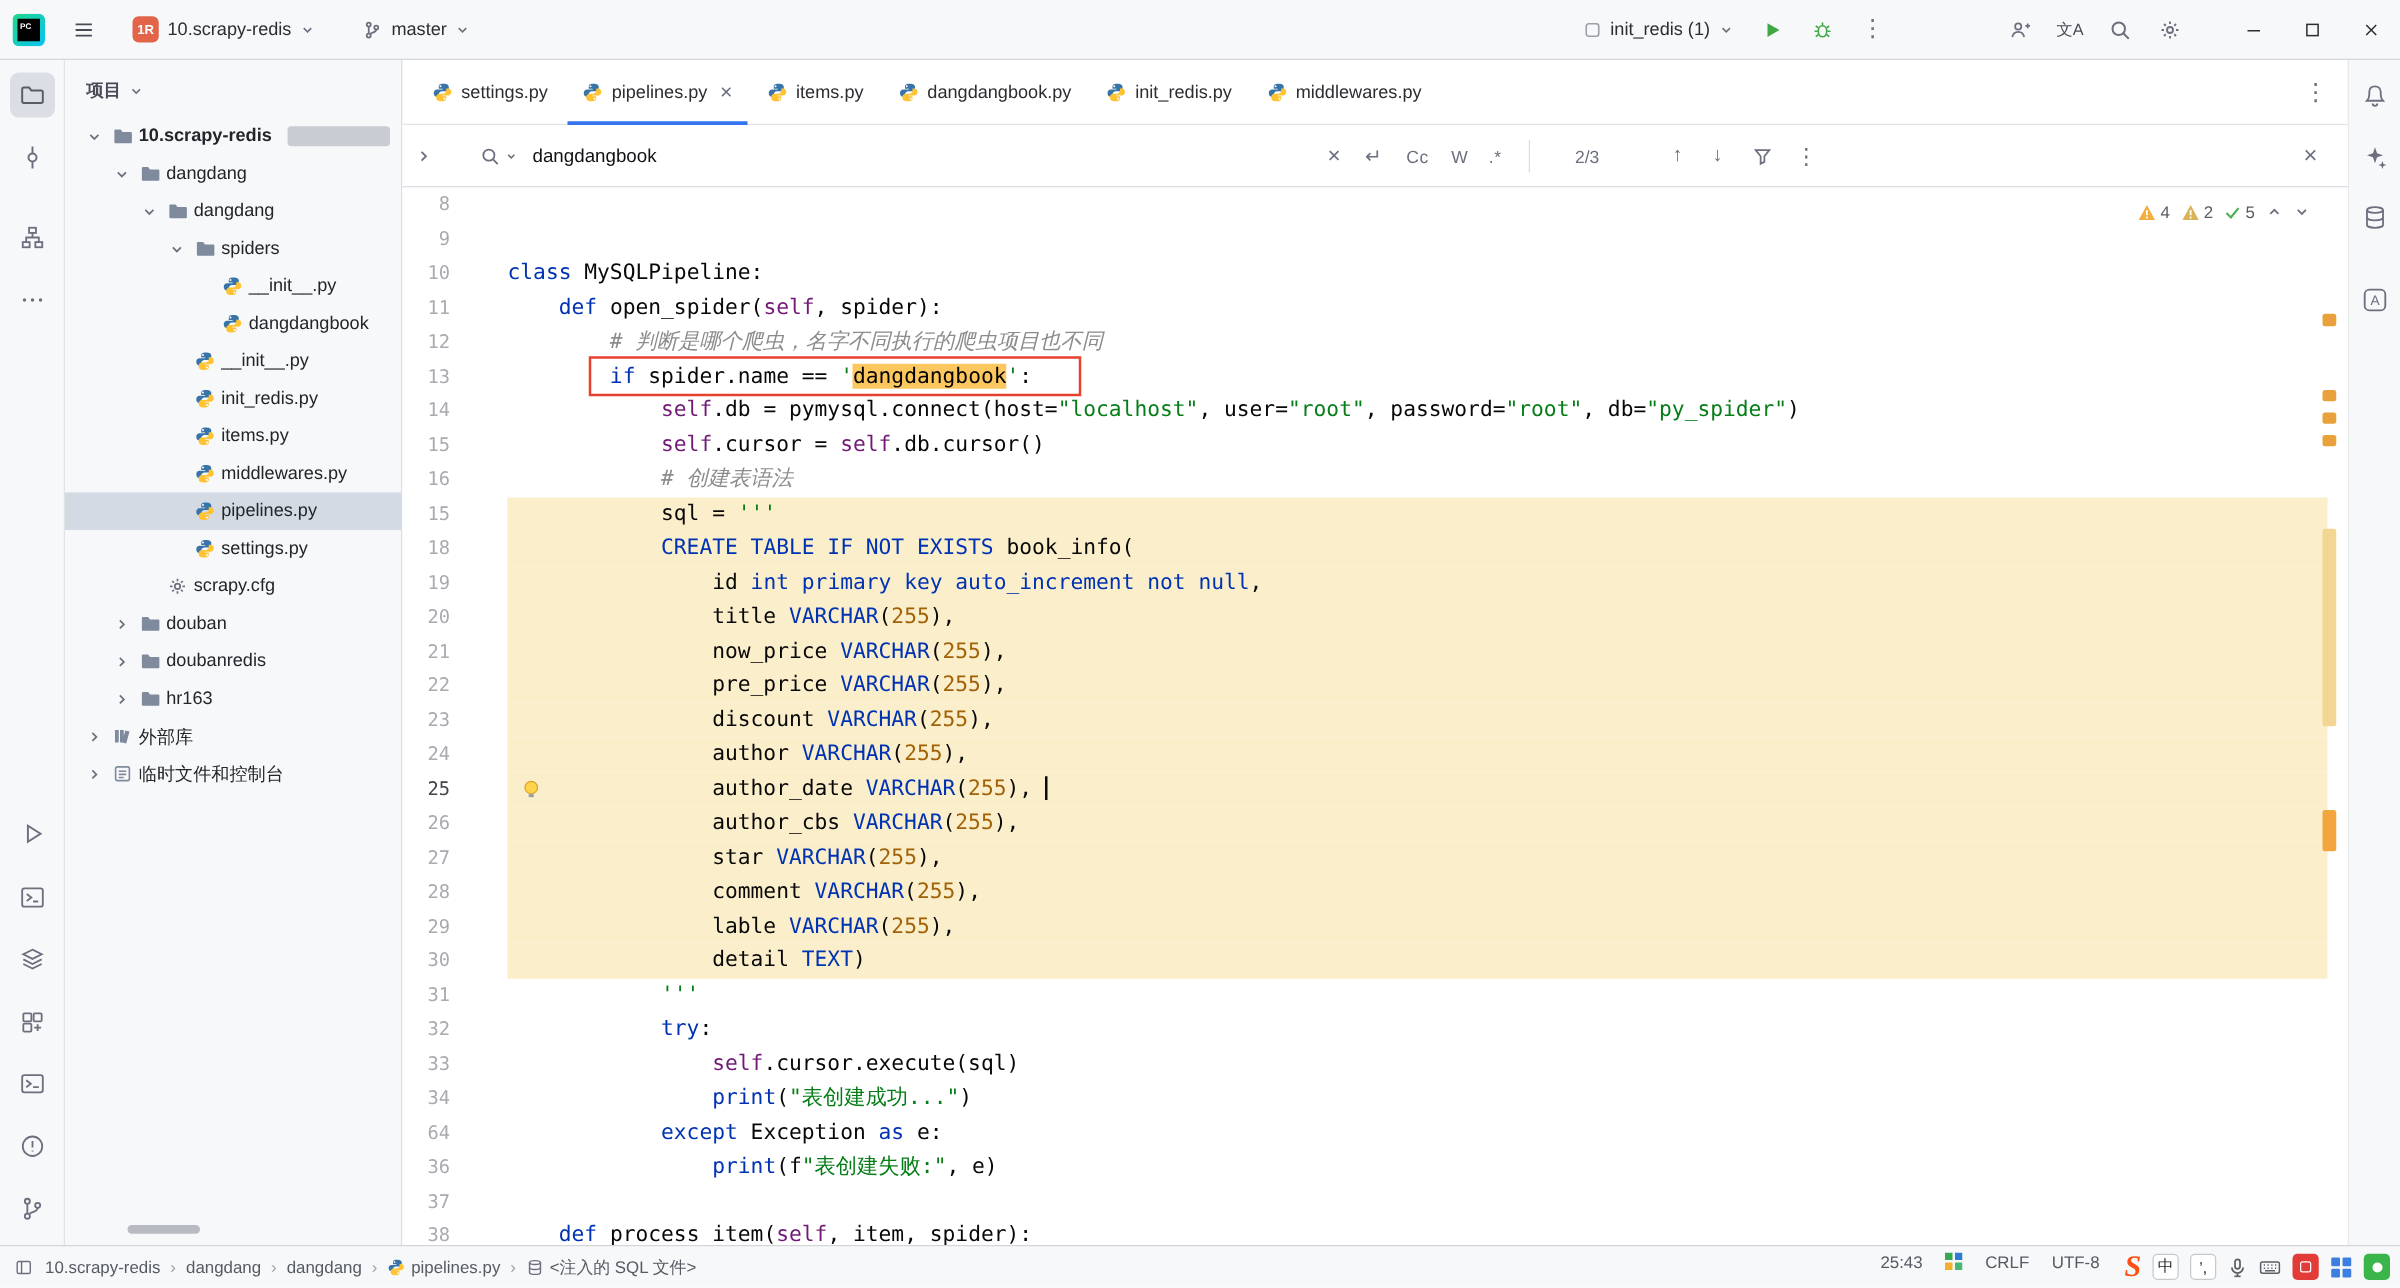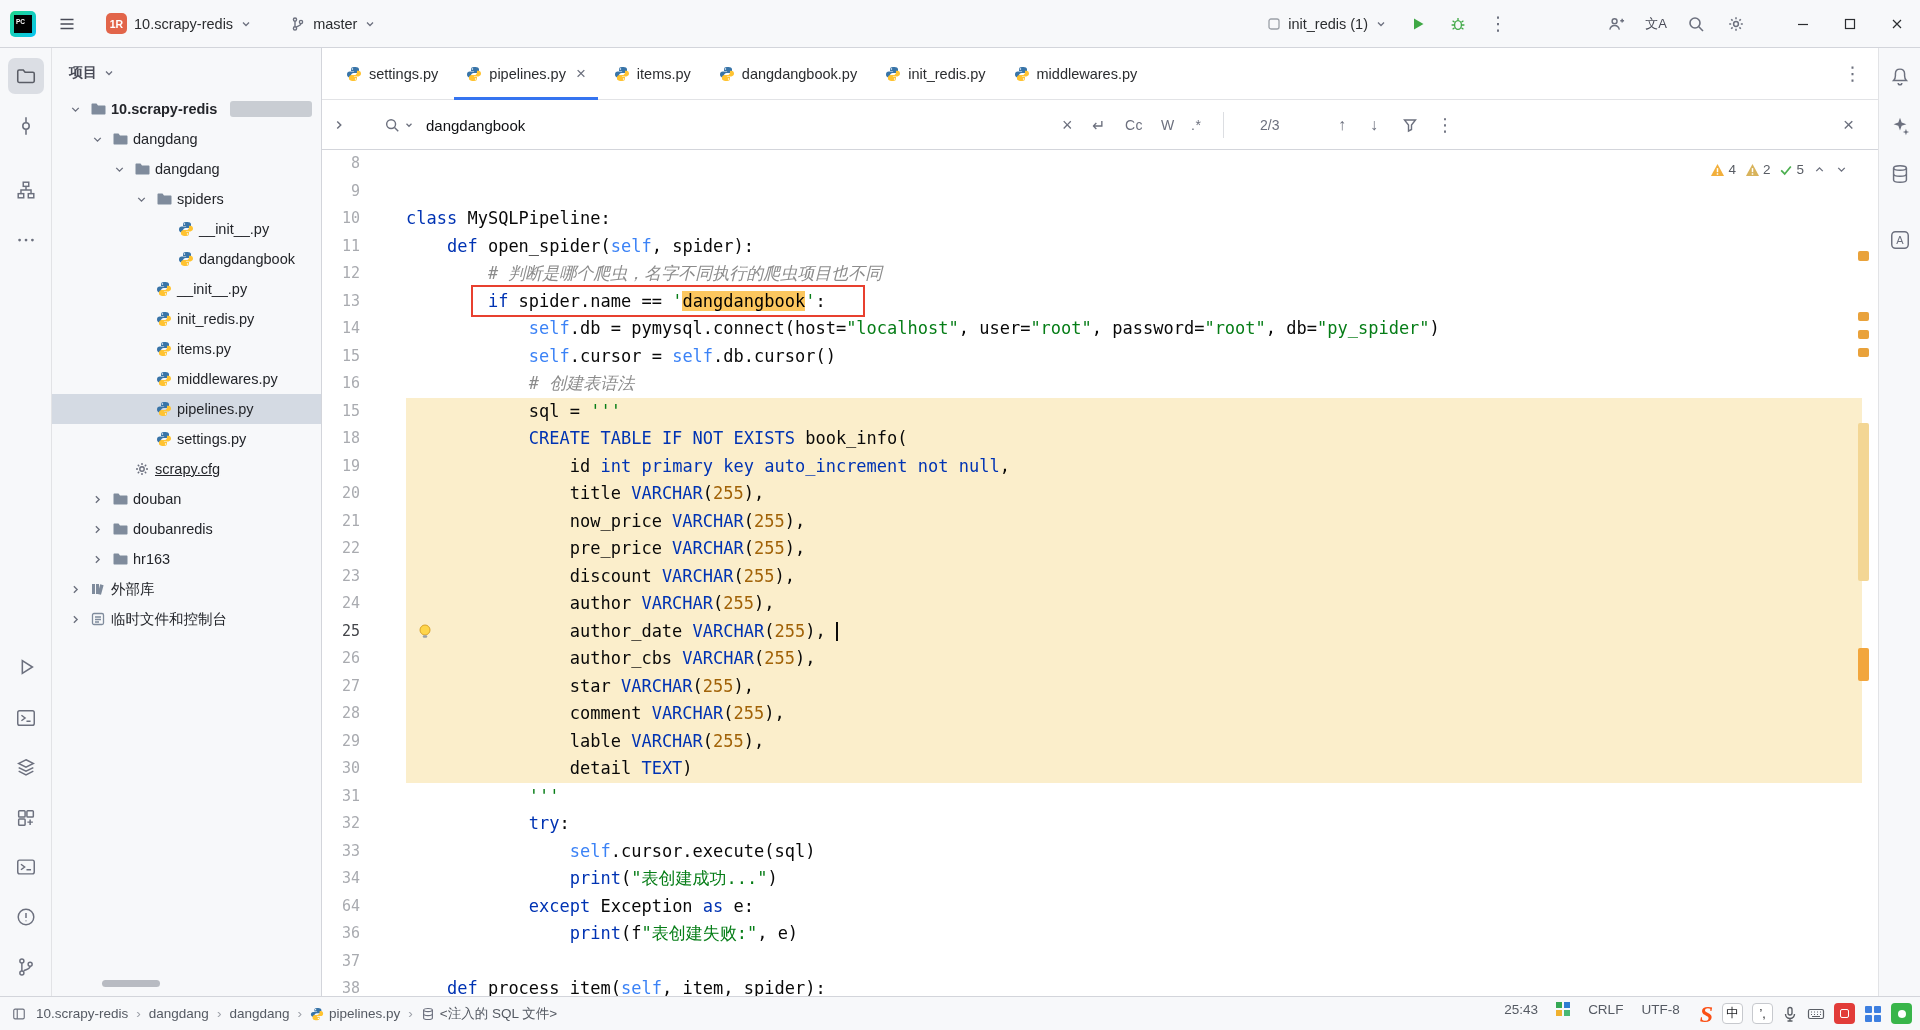--- a/index.html
+++ b/index.html
@@ -72,21 +72,21 @@
   .code-line{display:flex;height:27.5px;white-space:pre;position:relative;padding-right:16px;
     font-family:"DejaVu Sans Mono",monospace;font-size:17px}
   .gutter-cell{flex:none;width:84px;text-align:right;padding-right:46px;font-size:15px;color:#a9abb0;line-height:27.5px}
   .code-line.current .gutter-cell{color:#43454a}
   .code-cell{flex:1;line-height:27.5px;color:#080808}
   .code-line.sql .code-cell{background:var(--injection_bg,#fbeecb)}
   .tok-kw{color:#0033b3}
   .tok-str{color:#067d17}
   .tok-com{color:#8c8c8c;font-style:italic}
   .tok-num{color:#a16207}
-  .tok-self{color:#3b82f6}
+  .tok-self{color:#701a75}
   .tok-match{background:var(--match,#fcc75f);color:#000}
   .caret{display:inline-block;width:2px;height:19px;background:#0b0b0b;vertical-align:-4px}
   .bulb{position:absolute;left:94px;top:4px}
   .annotation-box{position:absolute;left:149px;top:237px;width:394px;height:32px;
     border:2.5px solid var(--annotation,#e8402f);z-index:6;pointer-events:none}
   .inspections{position:absolute;top:112px;right:26px;display:flex;align-items:center;gap:9px;
     font-size:13.5px;color:#585c64;z-index:7;background:rgba(255,255,255,.8);padding:2px 4px;border-radius:8px}
   .insp-item{display:flex;align-items:center;gap:3px}
   .stripe-mark{position:absolute;right:9px;width:11px;border-radius:2px;z-index:8}
 
@@ -517,21 +517,21 @@
         <span class="tree-ic">
           <svg class="ic16" viewBox="0 0 16 16">
             <path fill="#3874a8" d="M7.9 1C6.1 1 5 1.8 5 3.2V5h3.1v.6H3.6C2.2 5.6 1 6.6 1 8.4s1 2.9 2.5 2.9H5V9.6C5 8.2 6.2 7 7.6 7h3C11.8 7 13 5.9 13 4.7V3.2C13 1.9 11.3 1 9.6 1z"></path>
             <path fill="#ffc331" d="M8.1 15c1.8 0 2.9-.8 2.9-2.2V11H7.9v-.6h4.5c1.4 0 2.6-1 2.6-2.8s-1-2.9-2.5-2.9H11v1.7C11 7.8 9.8 9 8.4 9h-3C4.2 9 3 10.1 3 11.3v1.5C3 14.1 4.7 15 6.4 15z"></path>
             <circle fill="#fff" cx="6.4" cy="3" r=".8"></circle>
             <circle fill="#fff" cx="9.6" cy="13" r=".8"></circle>
           </svg>
         </span>
         <span class="tree-label">settings.py</span>
       </div>
-      <div class="tree-row" style="padding-left: 58px; text-decoration: underline;">
+      <div class="tree-row" style="padding-left: 58px;">
         <span class="tree-spacer"></span>
         <span class="tree-ic">
           <svg class="ic16" viewBox="0 0 16 16" fill="none" stroke="#6c707e" stroke-width="1.4">
             <circle cx="8" cy="8" r="2.2"></circle>
             <path d="M8 2v2M8 12v2M2 8h2M12 8h2M3.8 3.8l1.4 1.4M10.8 10.8l1.4 1.4M12.2 3.8l-1.4 1.4M5.2 10.8l-1.4 1.4"></path>
           </svg>
         </span>
         <span class="tree-label">scrapy.cfg</span>
       </div>
       <div class="tree-row" style="padding-left: 36px;">

